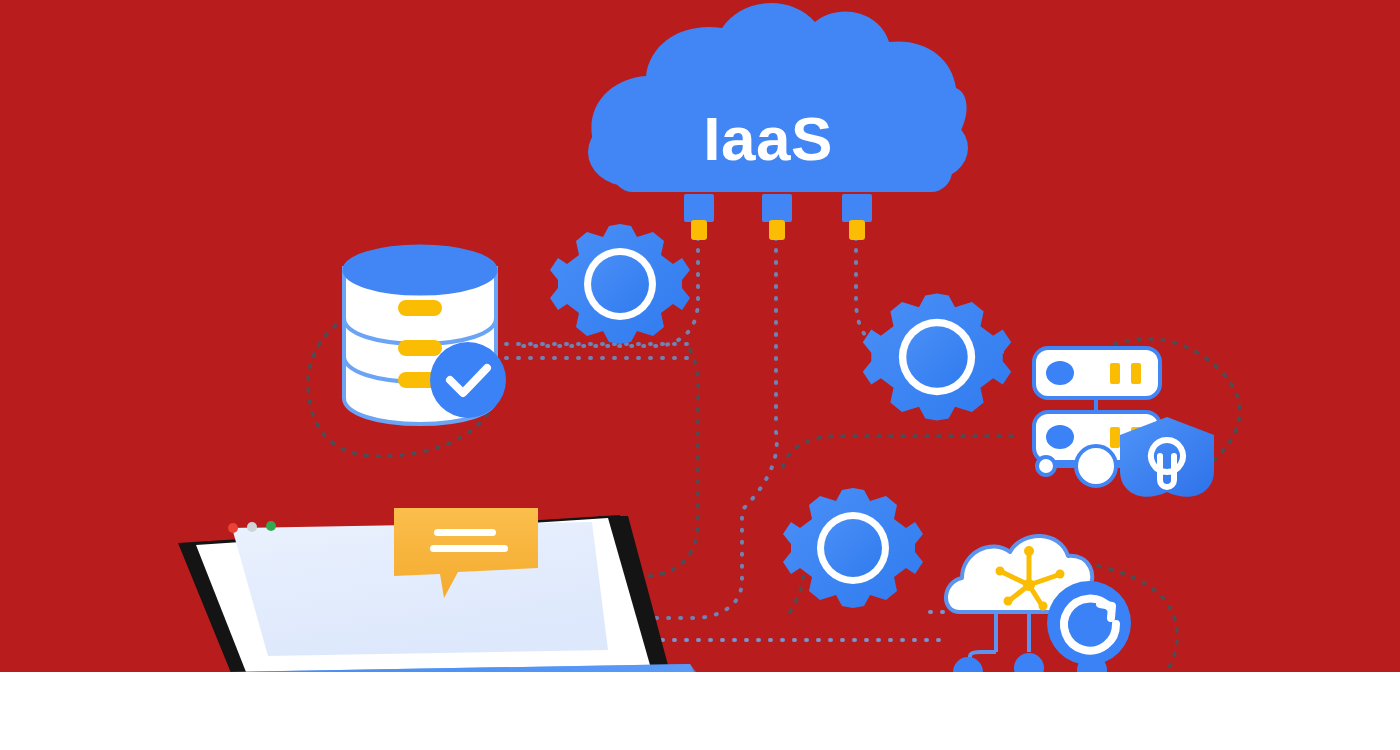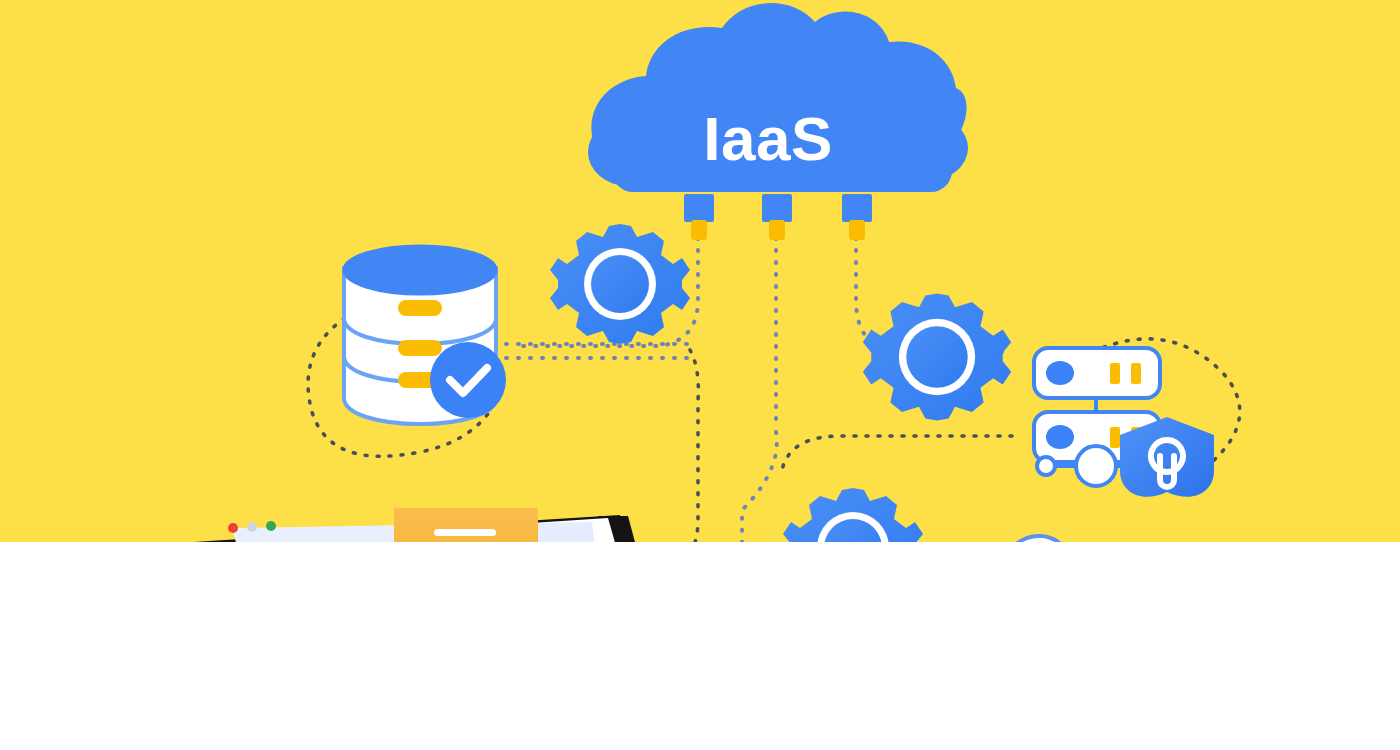--- a/index.html
+++ b/index.html
@@ -6,22 +6,22 @@
     margin: 0;
     padding: 0;
     background: #ffffff;
   }
   body {
     font-family: "Liberation Sans", sans-serif;
   }
   #stage {
     position: relative;
     width: 1400px;
-    height: 542px;
-    background: #fde047;
+    height: 672px;
+    background: #b91c1c;
     overflow: hidden;
     text-decoration: underline;
   }
   #scene {
     position: absolute;
     inset: 0;
     width: 1400px;
     height: 750px;
     display: block;
   }

